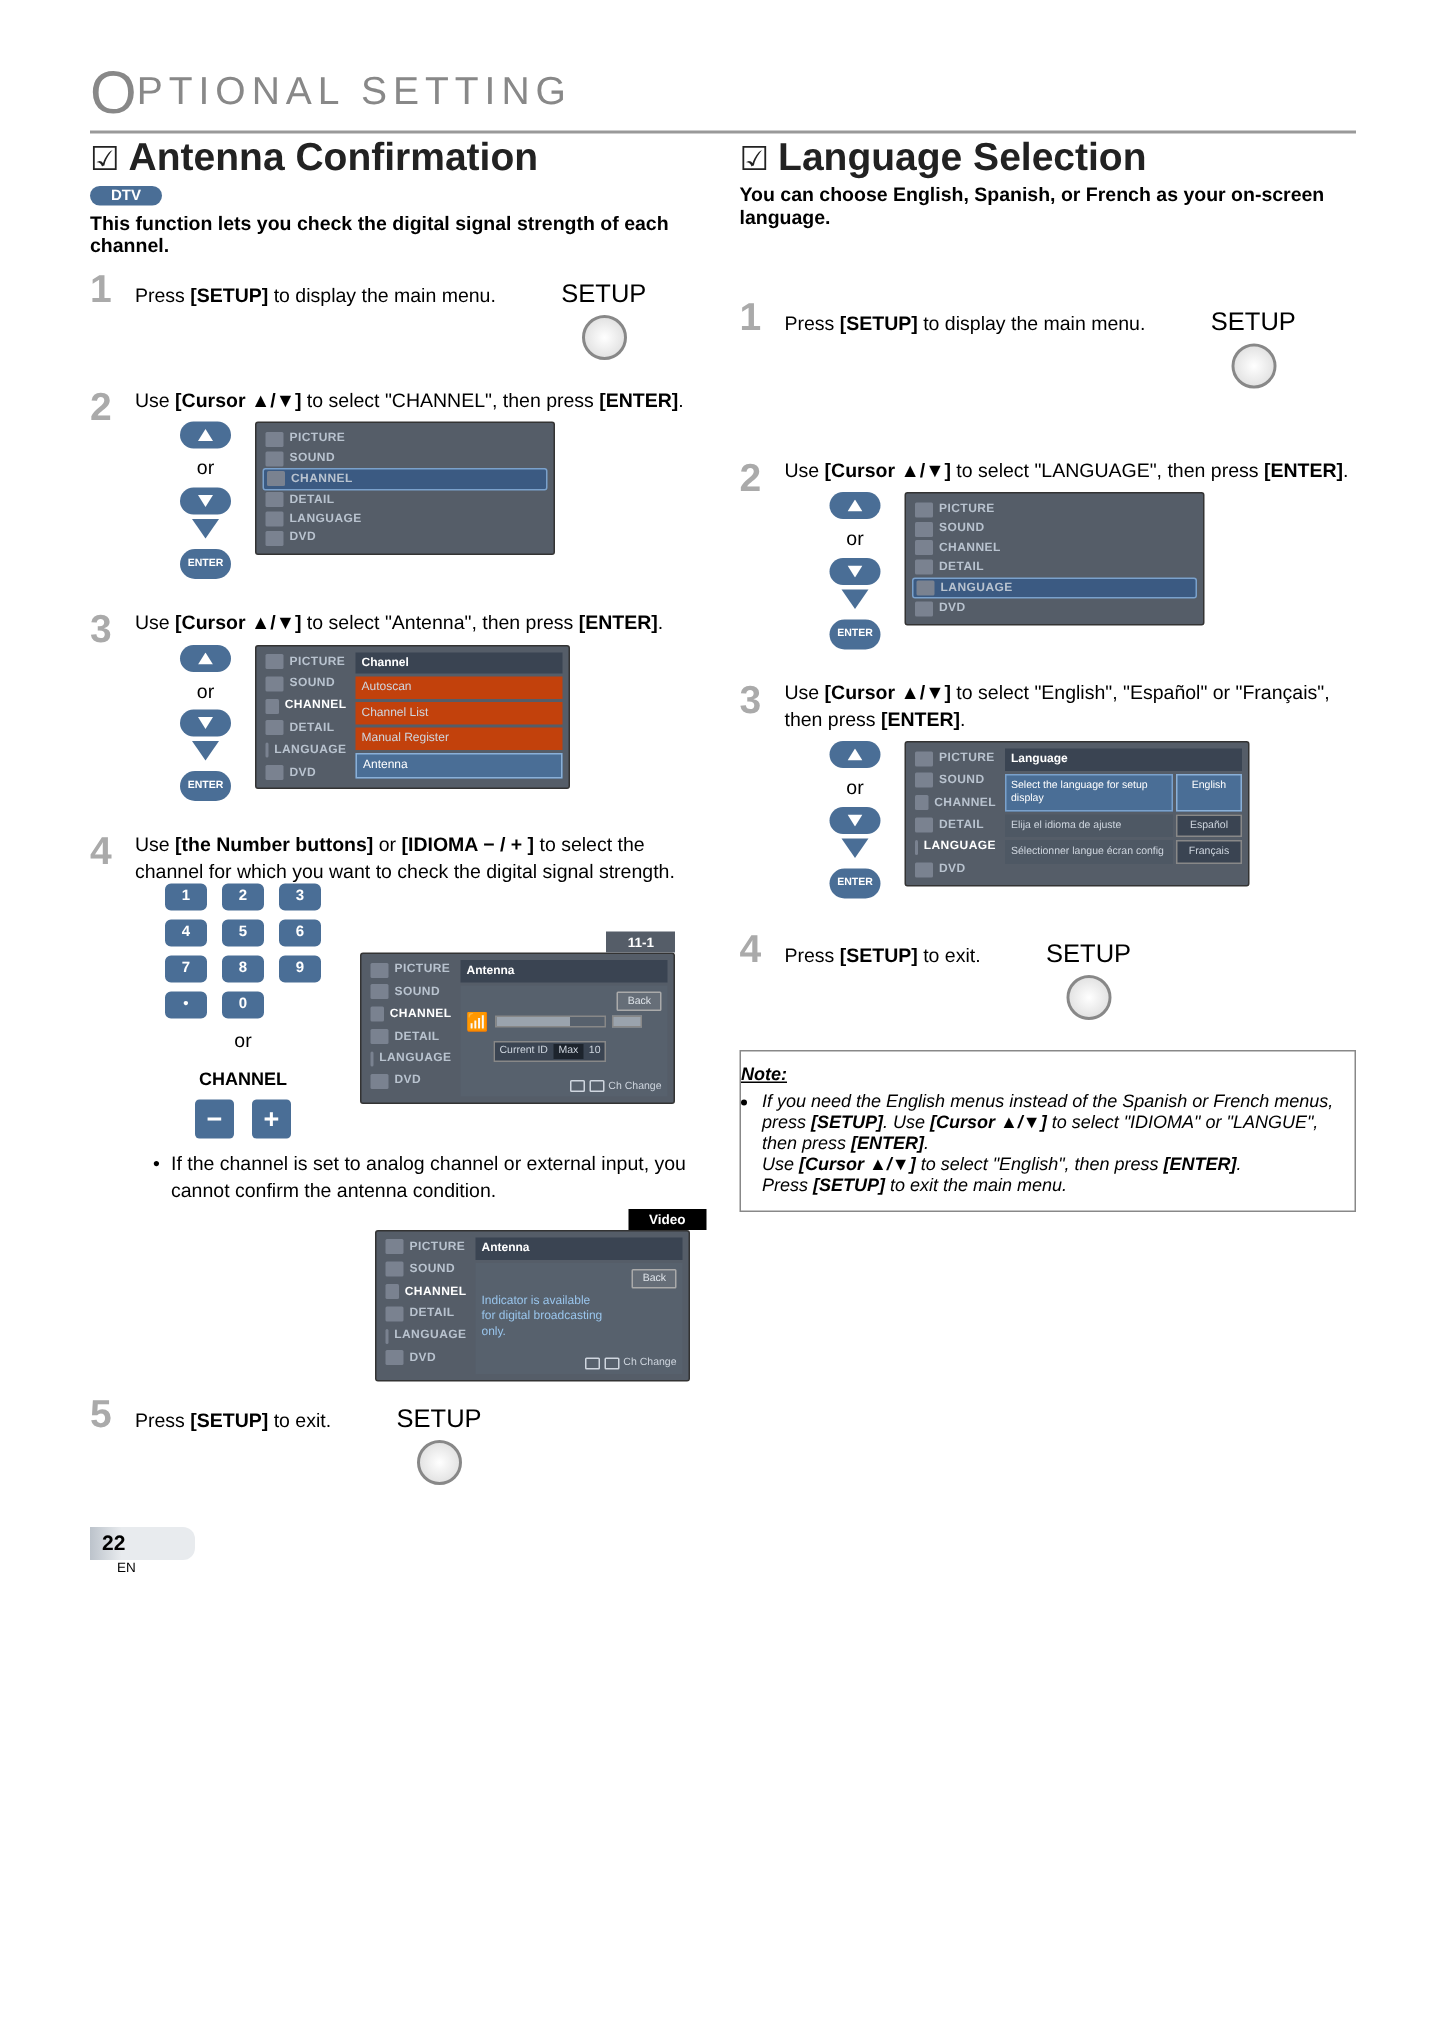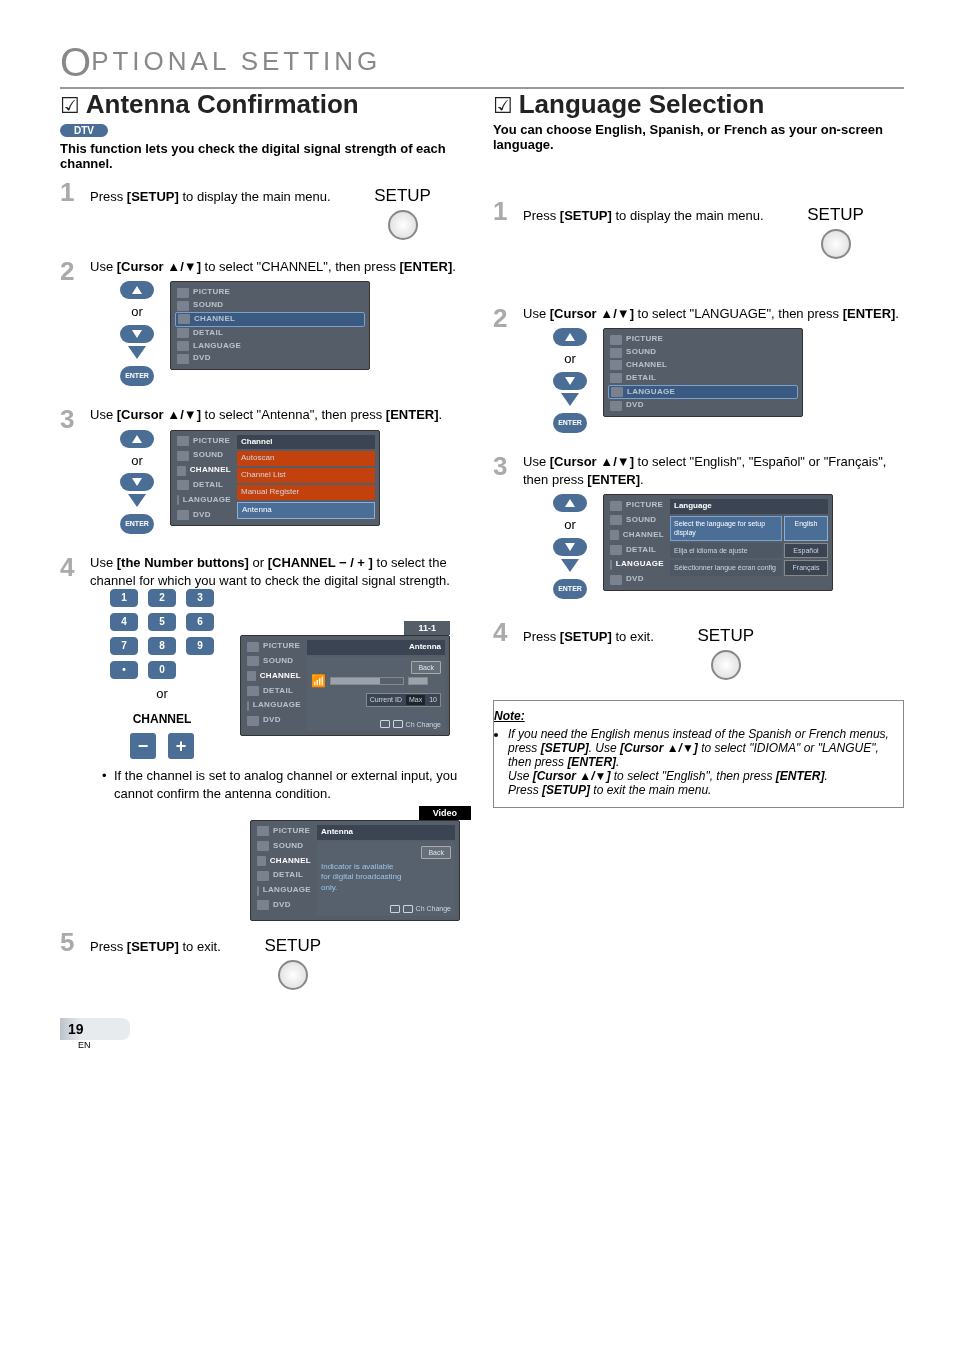--- a/index.html
+++ b/index.html
@@ -221,21 +221,21 @@
               </div>
             </div>
           </div>
         </div>
       </div>
 
       
       <div class="step">
         <div class="step-num">4</div>
         <div class="step-body">
-          <span>Use </span><b>[the Number buttons]</b><span> or </span><b>[CHANNEL − / + ]</b><span> to select the channel for which you want to check the digital signal strength.</span>
+          <span>Use </span><b>[the Number buttons]</b><span> or </span><b>[IDIOMA − / + ]</b><span> to select the channel for which you want to check the digital signal strength.</span>
 
           <div class="keypad-side">
             <div class="keypad">
               <div class="krow">
                   <div class="key">1</div>
                   <div class="key">2</div>
                   <div class="key">3</div>
                 </div>
               <div class="krow">
                   <div class="key">4</div>
@@ -253,21 +253,21 @@
                   <div style="width:28px"></div>
                 </div>
               <div class="keypad-or">or</div>
               <div class="channel-lbl">CHANNEL</div>
               <div class="ch-toggles">
                 <div class="ch-toggle">−</div>
                 <div class="ch-toggle">+</div>
               </div>
             </div>
 
-            <div style="position:relative; margin-top:46px;text-align:right;">
+            <div style="position:relative; margin-top:46px;">
               <div class="ch-tag">11-1</div>
               <div class="menu-panel big">
                 <div class="menu-split">
                   <div class="menu-left">
                     <div class="menu-row">
                         <div class="menu-icon"></div>
                         <div class="menu-label">PICTURE</div>
                       </div>
                     <div class="menu-row">
                         <div class="menu-icon"></div>
@@ -546,16 +546,16 @@
             <br>
             <span>Press </span><b>[SETUP]</b><span> to exit the main menu.</span>
           </li>
         </ul>
       </div>
 
     </div>
   </div>
 
   <div class="pgnum-band">
-    <span class="pgnum">19</span>
+    <span class="pgnum">22</span>
   </div>
   <div class="pg-en">EN</div>
 </div>
 
 </body></html>

